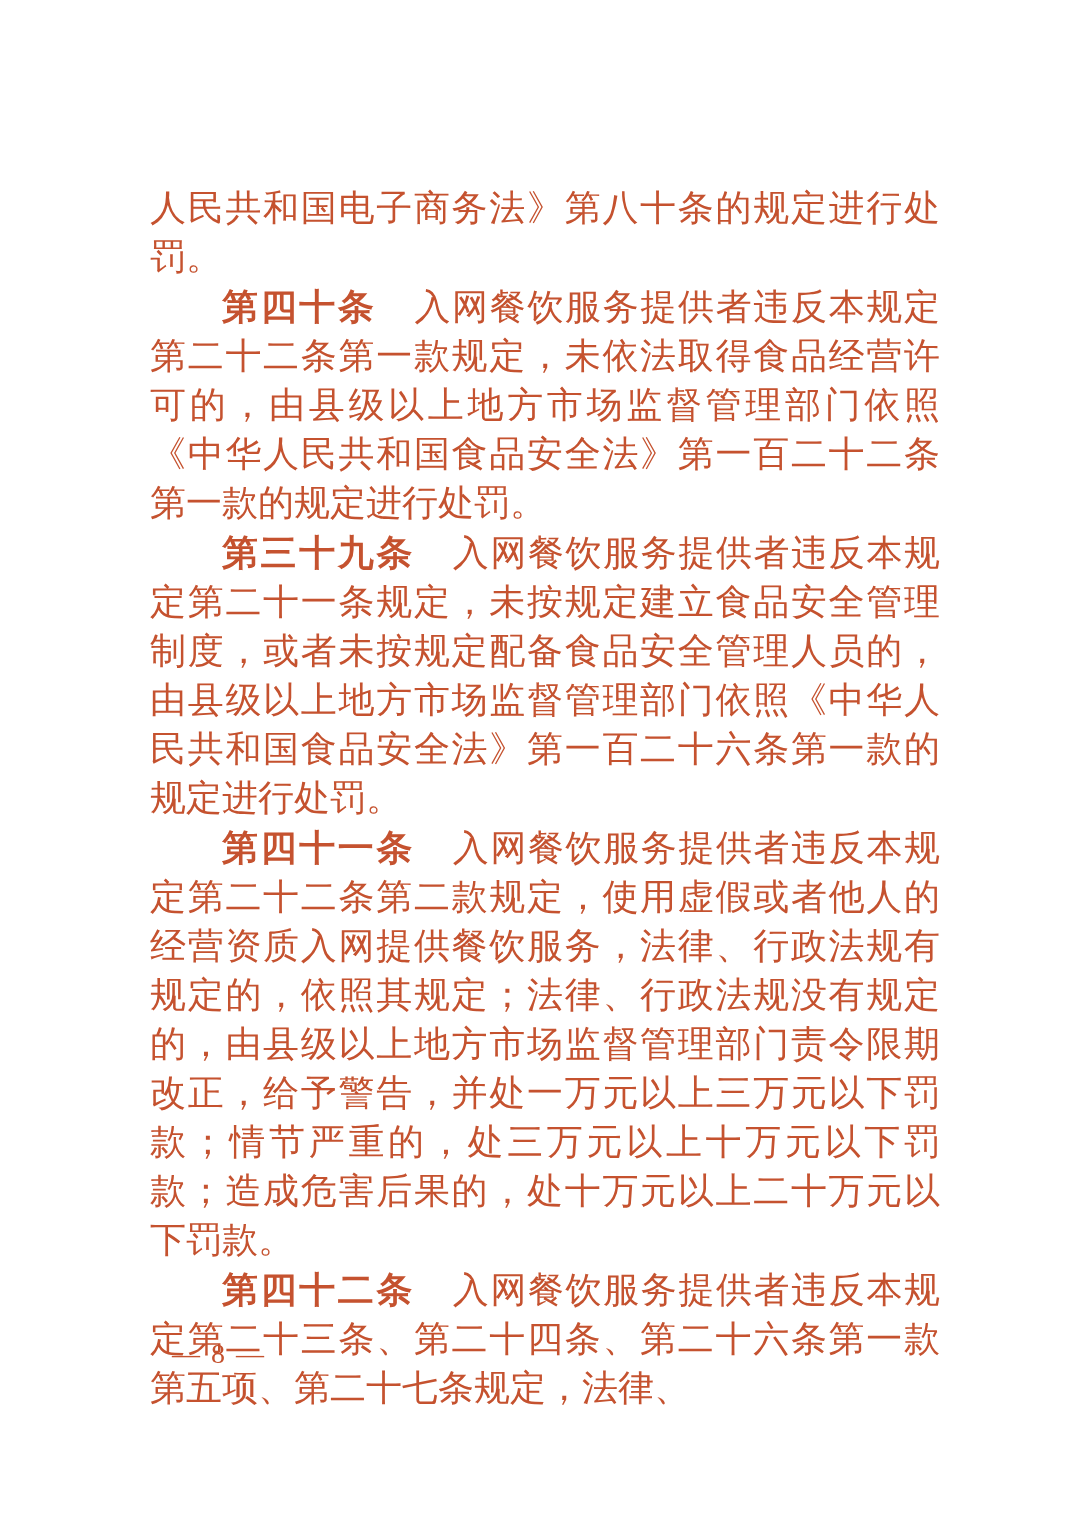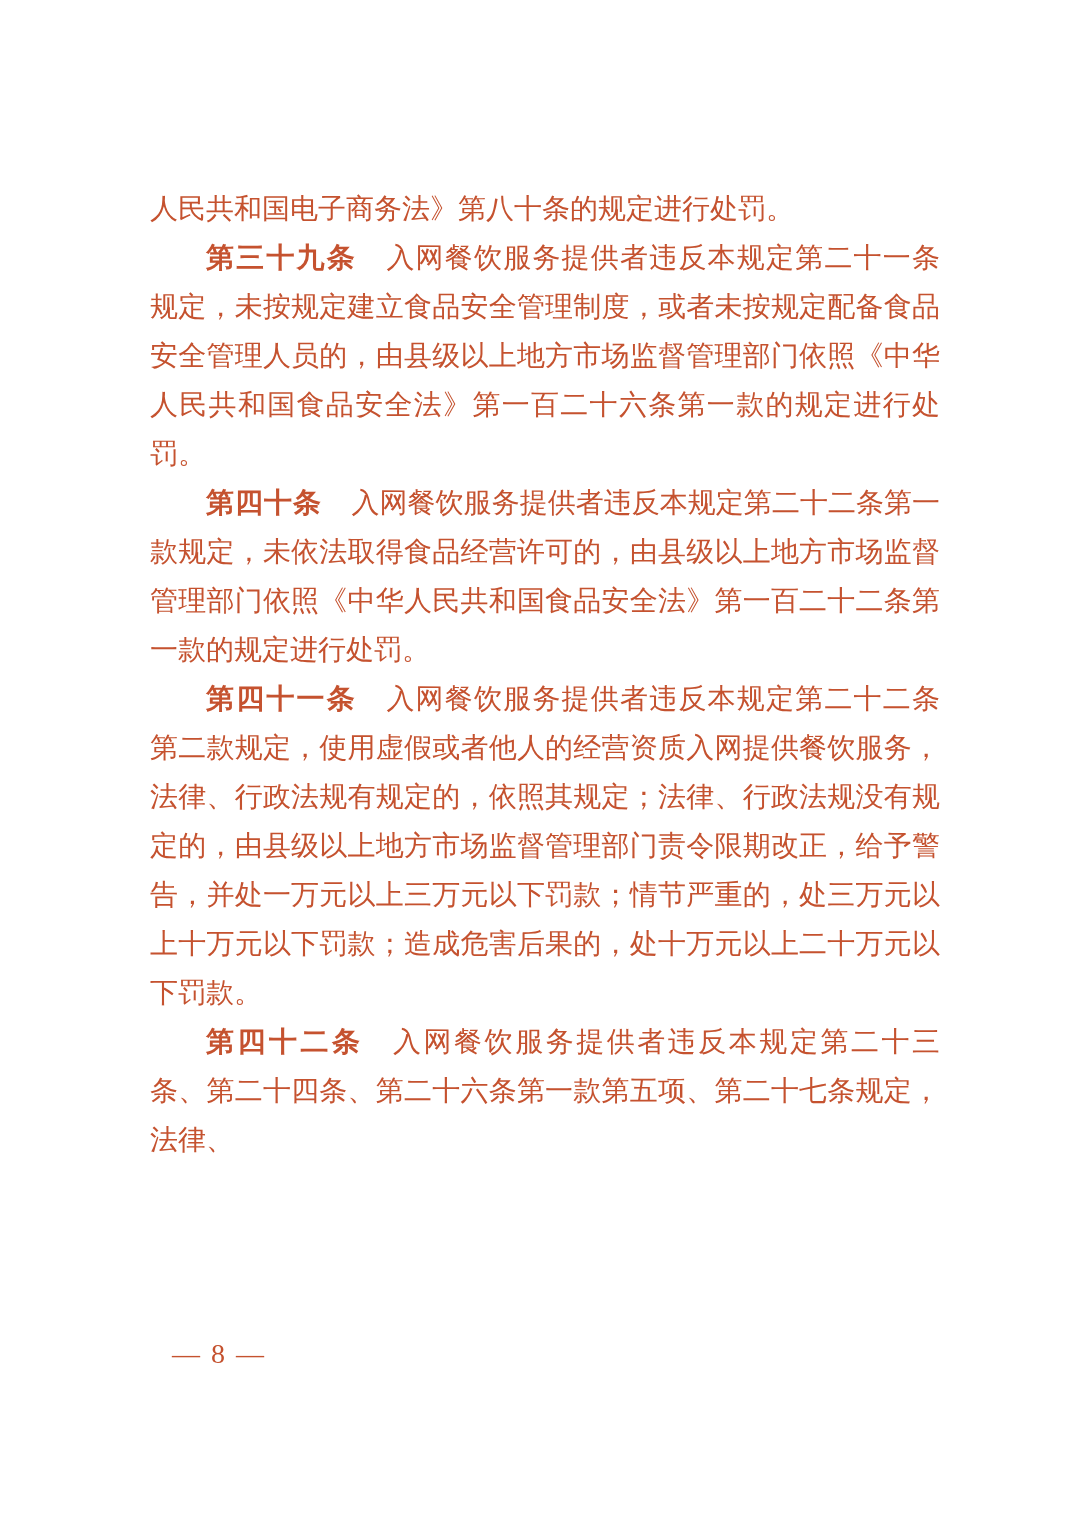--- a/index.html
+++ b/index.html
@@ -18,21 +18,21 @@
     position: absolute;
     inset: 0;
     background: #ffffff;
   }
   .doc-body {
     position: absolute;
     left: 150px;
     top: 184px;
     width: 790px;
     color: #c5522f;
-    font-size: 28px;
+    font-size: 36px;
     line-height: 49px;
     text-align: justify;
     text-justify: inter-ideograph;
   }
   p.para {
     margin: 0;
     padding: 0;
     text-indent: 2em;
   }
   p.para.continuation {
@@ -54,21 +54,21 @@
     letter-spacing: 2px;
     font-family: "Liberation Serif", "DejaVu Serif", serif;
   }
 </style>
 </head>
 <body>
 
 <div class="page">
   <div class="doc-body" id="doc-body">
       <p class="para continuation"><span>人民共和国电子商务法》第八十条的规定进行处罚。</span></p>
+      <p class="para article"><span class="article-label">第四十条</span><span>入网餐饮服务提供者违反本规定第二十二条第一款规定，未依法取得食品经营许可的，由县级以上地方市场监督管理部门依照《中华人民共和国食品安全法》第一百二十二条第一款的规定进行处罚。</span></p>
       <p class="para article"><span class="article-label">第三十九条</span><span>入网餐饮服务提供者违反本规定第二十一条规定，未按规定建立食品安全管理制度，或者未按规定配备食品安全管理人员的，由县级以上地方市场监督管理部门依照《中华人民共和国食品安全法》第一百二十六条第一款的规定进行处罚。</span></p>
-      <p class="para article"><span class="article-label">第四十条</span><span>入网餐饮服务提供者违反本规定第二十二条第一款规定，未依法取得食品经营许可的，由县级以上地方市场监督管理部门依照《中华人民共和国食品安全法》第一百二十二条第一款的规定进行处罚。</span></p>
       <p class="para article"><span class="article-label">第四十一条</span><span>入网餐饮服务提供者违反本规定第二十二条第二款规定，使用虚假或者他人的经营资质入网提供餐饮服务，法律、行政法规有规定的，依照其规定；法律、行政法规没有规定的，由县级以上地方市场监督管理部门责令限期改正，给予警告，并处一万元以上三万元以下罚款；情节严重的，处三万元以上十万元以下罚款；造成危害后果的，处十万元以上二十万元以下罚款。</span></p>
       <p class="para article"><span class="article-label">第四十二条</span><span>入网餐饮服务提供者违反本规定第二十三条、第二十四条、第二十六条第一款第五项、第二十七条规定，法律、</span></p>
     </div>
   <div class="footer">
     <span>— 8 —</span>
   </div>
 </div>
 
 </body></html>

